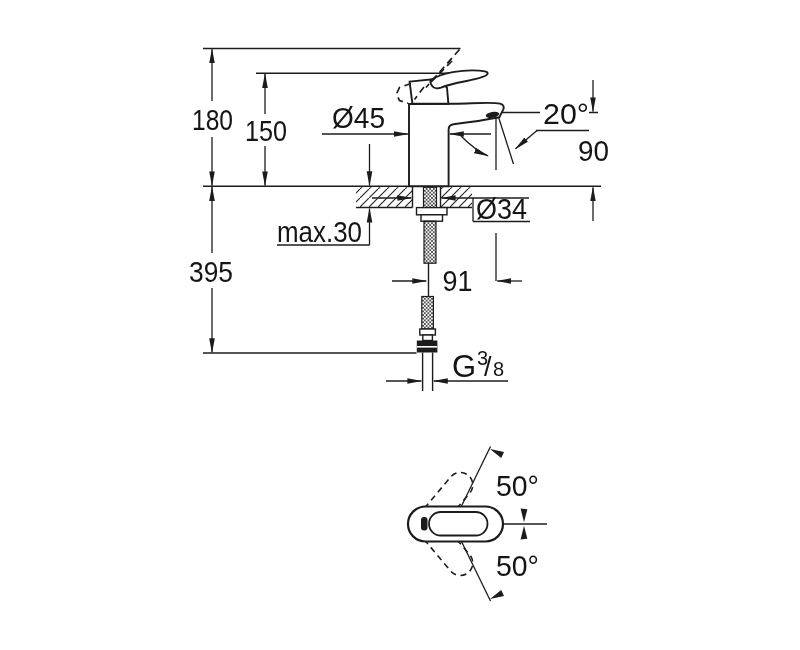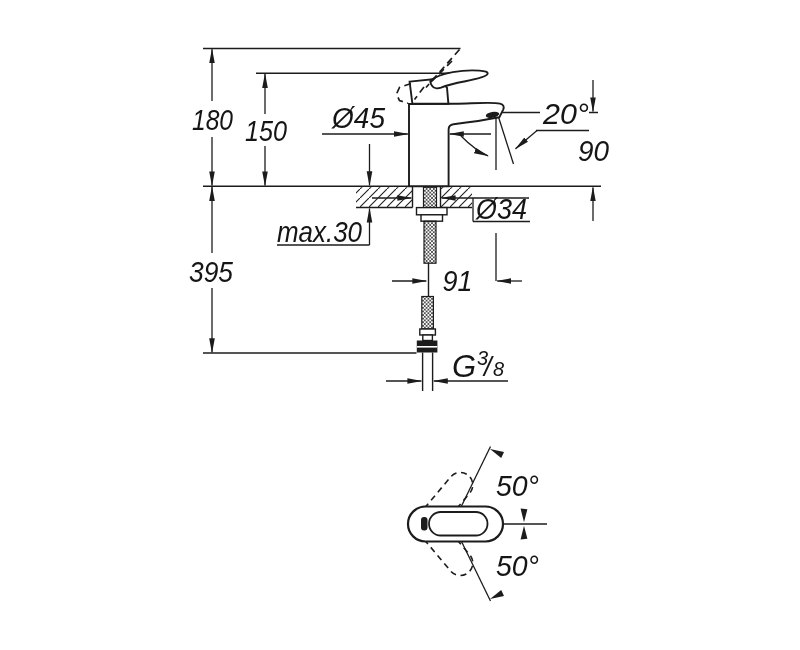--- a/index.html
+++ b/index.html
@@ -1,16 +1,16 @@
 <!DOCTYPE html>
 <html><head>
 <meta charset="utf-8">
 <style>
   html,body{margin:0;padding:0;background:#ffffff;}
-  .canvas{position:relative;width:800px;height:650px;background:#ffffff;overflow:hidden;font-style:italic;}
+  .canvas{position:relative;width:800px;height:650px;background:#ffffff;overflow:hidden;}
   svg{display:block;}
   text{font-family:"Liberation Sans","DejaVu Sans",sans-serif;fill:#151515;}
 </style>
 </head>
 <body>
 
 <div class="canvas">
 <svg width="800" height="650" viewBox="0 0 800 650">
   <defs>
     <marker id="arrE" viewBox="0 0 15 7" markerWidth="15" markerHeight="7" refX="14" refY="3.5" orient="auto" markerUnits="userSpaceOnUse">

